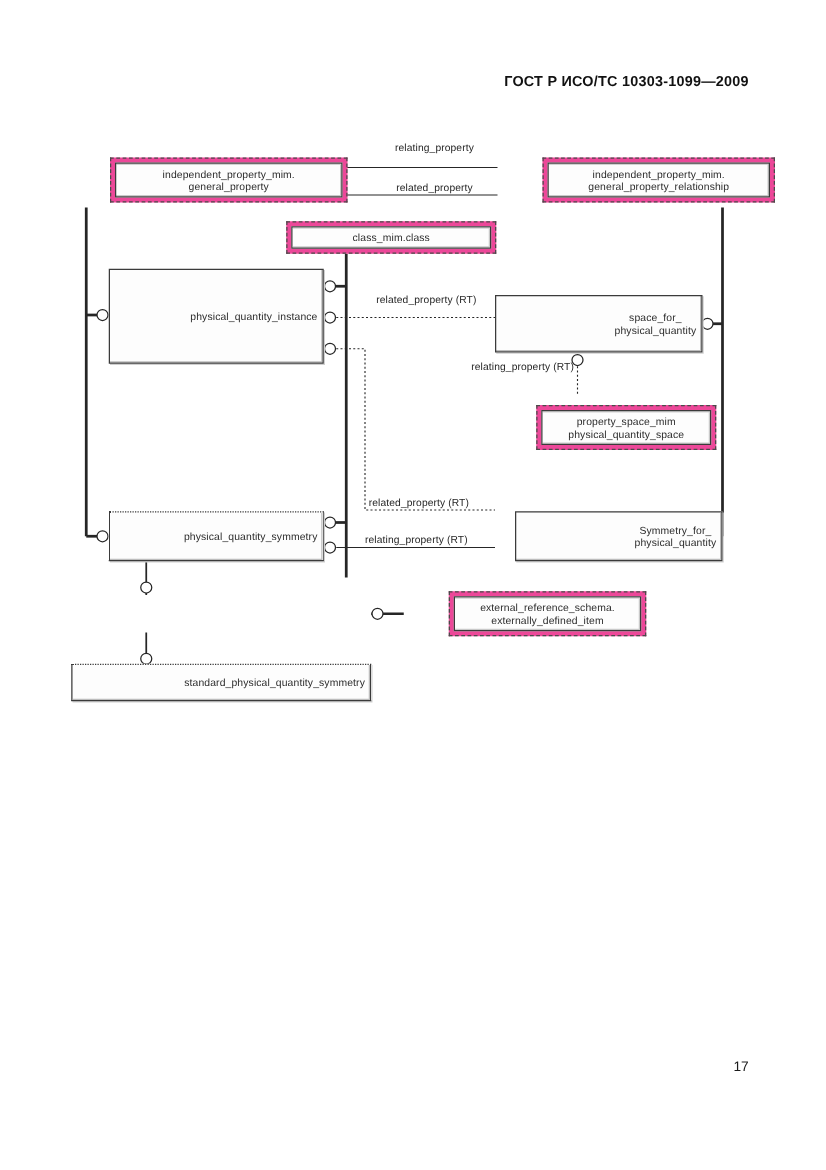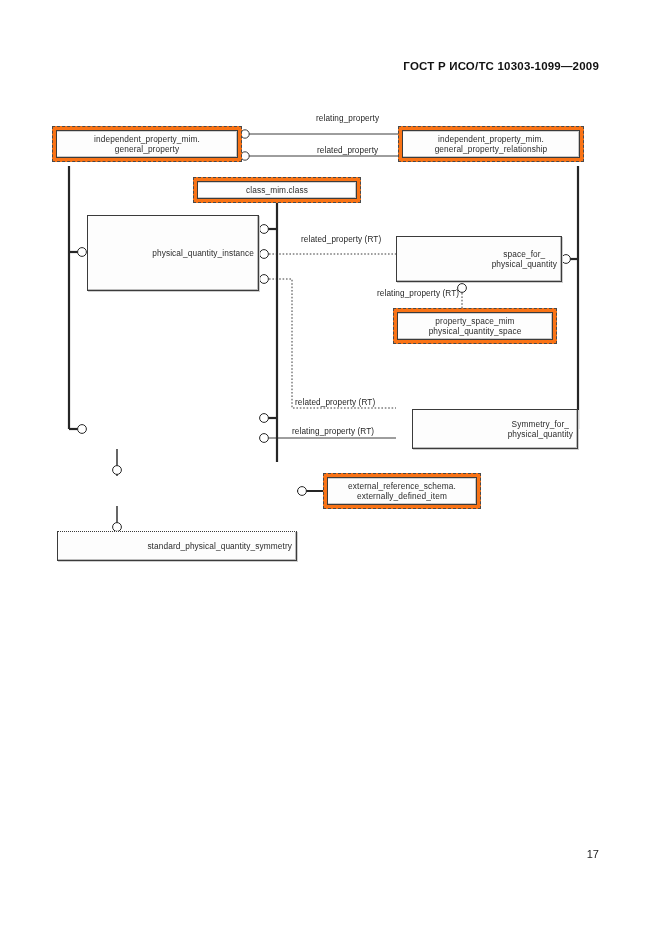--- a/index.html
+++ b/index.html
@@ -41,21 +41,22 @@
   
   .entity{
     border:1px solid #3b3b3b;
     box-shadow:inset -1px -1px 0 #bdbdbd, 1px 1px 0 #cfcfcf;
     justify-content:flex-end;
   }
   
   .schemaref{
     border:1px dashed #4a4a4a;
     padding:3px;
-    background:#f97316;
+    background:#ec4899;
+    margin-left:36px;
   }
   .schemaref > .inner{
     width:100%;height:100%;
     border:1px solid #3b3b3b;
     box-sizing:border-box;
     display:flex;align-items:center;justify-content:center;
     background:#fdfdfd;
     box-shadow:inset 0 1px 0 #d2d2d2, inset -1px -1px 0 #c9c9c9;
   }
   
@@ -174,29 +175,32 @@
       <span class="txt">physical_quantity_instance</span>
     </div>
 
     <div class="node entity" style="left:396px;top:236px;width:166px;height:46px;">
       <span class="txt">
         <span>space_for_</span><br>
         <span>physical_quantity</span>
       </span>
     </div>
 
-    <div class="node schemaref" style="left:393px;top:308px;width:164px;height:36px;">
+    <div class="node schemaref" style="left:393px;top:324px;width:144px;height:36px;">
       <div class="inner">
         <span class="txt">
           <span>property_space_mim</span><br>
           <span>physical_quantity_space</span>
         </span>
       </div>
     </div>
 
+    <div class="node entity dotted-top" style="left:87px;top:409px;width:172px;height:40px;">
+      <span class="txt">physical_quantity_symmetry</span>
+    </div>
 
     <div class="node entity" style="left:412px;top:409px;width:166px;height:40px;">
       <span class="txt">
         <span>Symmetry_for_</span><br>
         <span>physical_quantity</span>
       </span>
     </div>
 
 
     <div class="node schemaref" style="left:323px;top:473px;width:158px;height:36px;">

